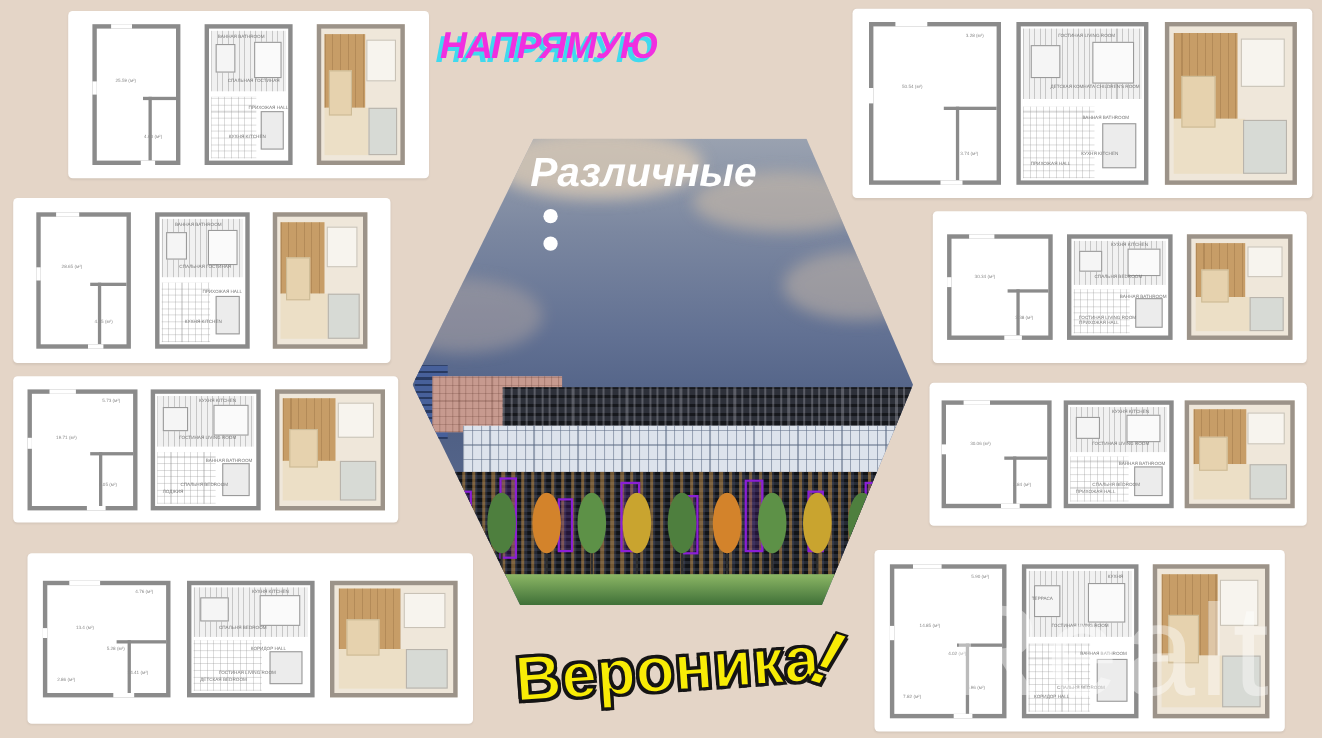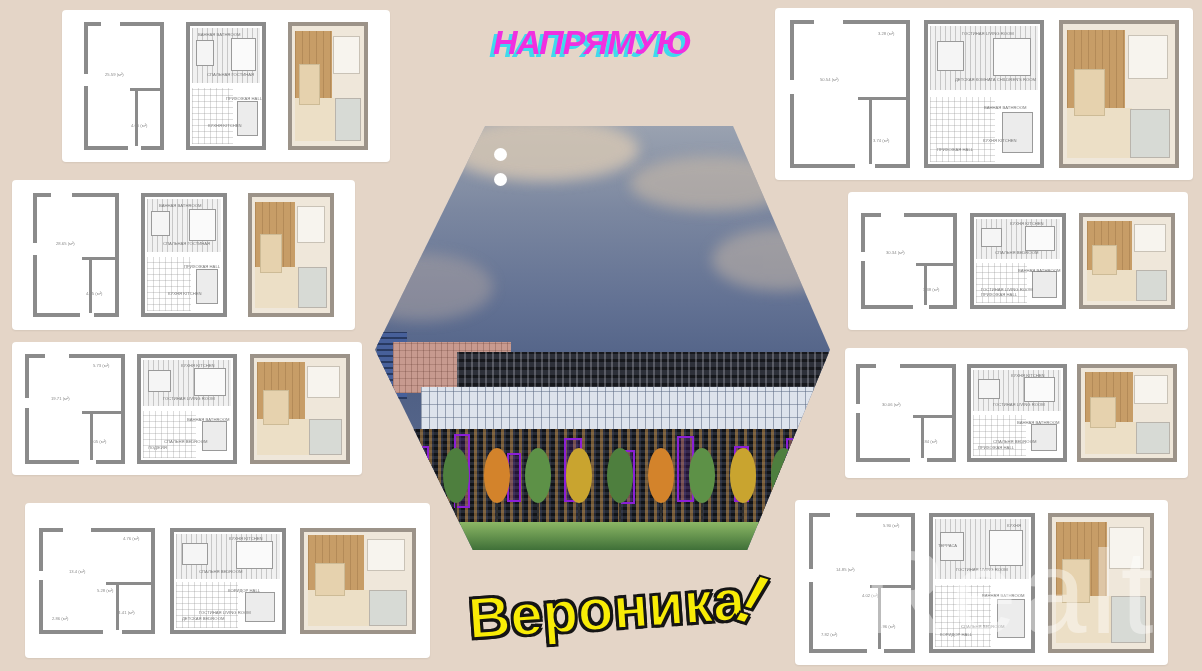--- a/index.html
+++ b/index.html
@@ -1,20 +1,20 @@
 <!DOCTYPE html>
 <html><head>
 <meta charset="utf-8">
 <style>
   html,body{margin:0;padding:0;}
   body{font-family:"Liberation Sans", sans-serif;}
   .poster{position:relative;width:1202px;height:671px;background:#e4d5c7;overflow:hidden;}
 
   
-  .tagline{position:absolute;left:400px;top:26px;width:384px;text-align:center;
+  .tagline{position:absolute;left:400px;top:26px;width:384px;text-align:left;
            font-style:italic;font-weight:800;line-height:33px;color:#f02fe0;
            text-shadow:-4px 3px 0 #3fd9ee;letter-spacing:-1px;z-index:30;}
   .tag-line1{font-size:34px;}
   .tag-line2{font-size:34px;}
 
   
   .hex{position:absolute;left:375px;top:126px;width:455px;height:424px;z-index:10;
        clip-path:polygon(24.2% 0,78.7% 0,100% 52.8%,81.8% 100%,21.5% 100%,0% 52.8%);}
   .hx-sky{position:absolute;inset:0;
       background:linear-gradient(180deg,#9aa2b0 0%,#7b87a0 20%,#627193 42%,#4e5f84 60%,#55658a 75%);}
@@ -181,20 +181,21 @@
       <i class="tree"></i>
       <i class="tree"></i>
       <i class="tree"></i>
       <i class="tree"></i>
       <i class="tree"></i>
     </div>
     <div class="hx-lawn"></div>
   </div>
 
   <div class="hex-text">
+    <div class="hx-title">Различные</div>
     <div class="hx-bullet">
       <span class="dot"></span>
     </div>
     <div class="hx-bullet">
       <span class="dot"></span>
     </div>
   </div>
 
   <div class="watermark">Realt</div>
   <div class="agent">Вероника</div>

